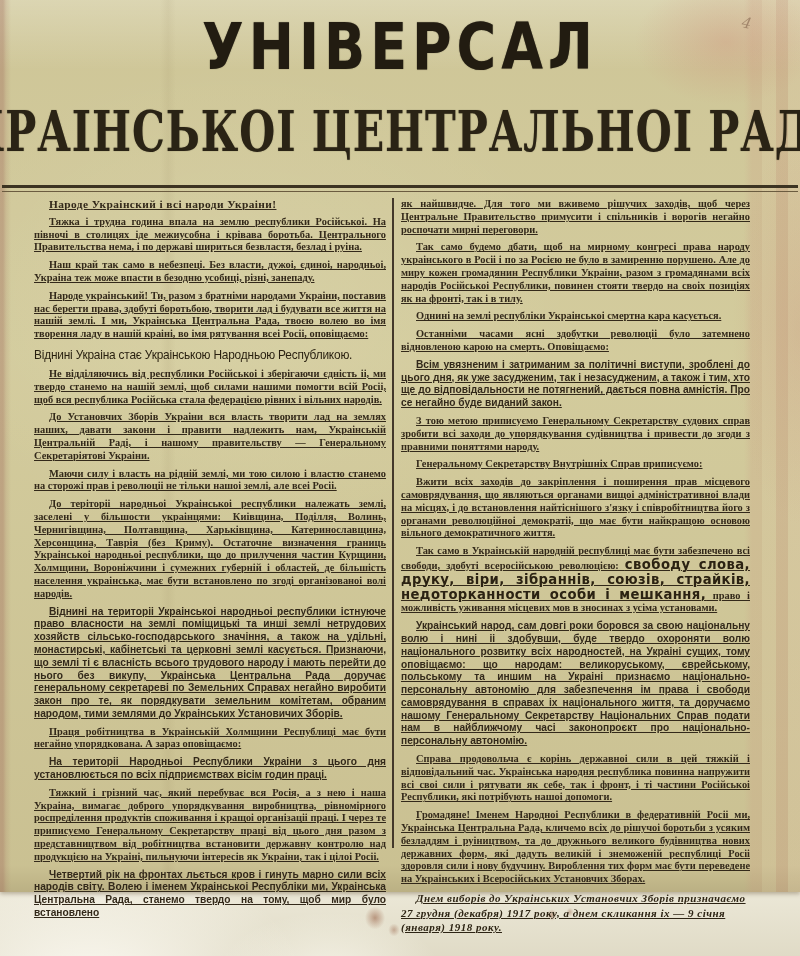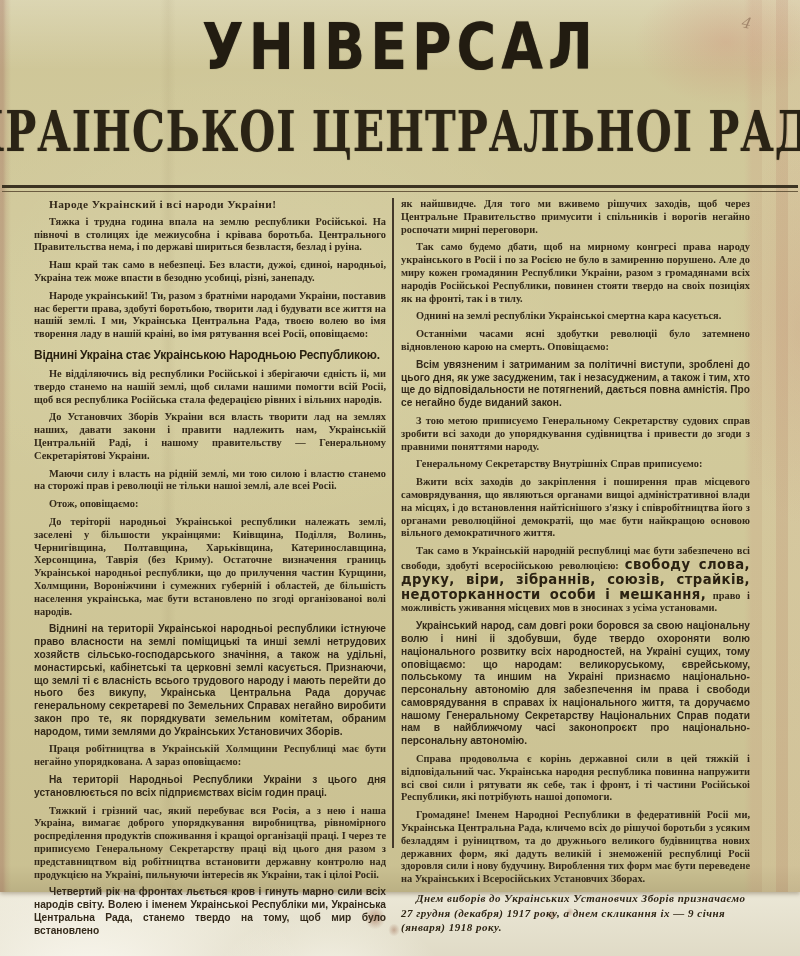--- a/index.html
+++ b/index.html
@@ -69,29 +69,29 @@
   }
   .col{color:#33291a;}
   .col.left{flex:0 0 352px;}
   .col.right{flex:1 1 auto;min-width:0;}
   .divider{flex:0 0 2px;height:650px;background:#43382a;margin:0 7px 0 6px;}
 
   p{
     margin:0 0 5px 0;
     font-size:10.4px;line-height:12.8px;
     font-weight:bold;
-    text-align:justify;text-indent:15px;
+    text-align:justify;text-indent:15px;text-decoration:underline;
   }
   p.cont{text-indent:0;}
   p.lead{font-size:11.4px;letter-spacing:.4px;text-align:left;}
   p.sans{font-family:"Liberation Sans", sans-serif;font-size:10.2px;}
   .section-header{
     margin:7px 0 6px 0;
     font-family:"Liberation Sans", sans-serif;
-    font-weight:bold;font-size:11.9px;letter-spacing:-.2px;
+    font-weight:normal;font-size:11.9px;letter-spacing:-.2px;
     white-space:nowrap;color:#281f0f;
   }
   .freedoms .emph{
     font-family:"DejaVu Sans", sans-serif;
     font-size:13.2px;letter-spacing:.4px;line-height:14.5px;
     color:#2b2212;
     margin-top:20px;
   }
   .decree{
     font-style:italic;font-size:11px;line-height:14.6px;
@@ -119,21 +119,20 @@
 
       <div class="col left">
         <p class="lead">Народе Украінский і всі народи Украіни!</p>
         <p>Тяжка і трудна година впала на землю республики Російськоі. На півночі в столицях іде межиусобна і крівава боротьба. Центрального Правительства нема, і по державі шириться безвластя, безлад і руіна.</p>
         <p>Наш край так само в небезпеці. Без власти, дужоі, єдиноі, народньоі, Украіна теж може впасти в безодню усобиці, різні, занепаду.</p>
         <p>Народе украінський! Ти, разом з братніми народами Украіни, поставив нас берегти права, здобуті боротьбою, творити лад і будувати все життя на нашій землі. І ми, Украінська Центральна Рада, твоєю волею во імя творення ладу в нашій краіні, во імя рятування всеі Росіі, оповіщаємо:</p>
         <div class="section-header">Віднині Украіна стає Украінською Народньою Республикою.</div>
         <p>Не відділяючись від республики Російськоі і зберігаючи єдність іі, ми твердо станемо на нашій землі, щоб силами нашими помогти всій Росіі, щоб вся республика Російська стала федерацією рівних і вільних народів.</p>
         <p>До Установчих Зборів Украіни вся власть творити лад на землях наших, давати закони і правити надлежить нам, Украінській Центральній Раді, і нашому правительству — Генеральному Секретаріятові Украіни.</p>
         <p>Маючи силу і власть на рідній землі, ми тою силою і властю станемо на сторожі прав і революціі не тільки нашоі землі, але всеі Росіі.</p>
-        <p>Отож, оповіщаємо:</p>
         <p>До теріторіі народньоі Украінськоі республики належать землі, заселені у більшости украінцями: Киівщина, Поділля, Волинь, Чернигівщина, Полтавщина, Харьківщина, Катеринославщина, Херсонщина, Таврія (без Криму). Остаточне визначення границь Украінськоі народньоі республики, що до прилучення частин Курщини, Холмщини, Вороніжчини і сумежних губерній і областей, де більшість населення украінська, має бути встановлено по згоді організованоі волі народів.</p>
         <p class="sans">Віднині на територіі Украінськоі народньоі республики істнуюче право власности на землі поміщицькі та инші землі нетрудових хозяйств сільсько-господарського значіння, а також на удільні, монастирські, кабінетські та церковні землі касується. Признаючи, що землі ті є власність всього трудового народу і мають перейти до нього без викупу, Украінська Центральна Рада доручає генеральному секретареві по Земельних Справах негайно виробити закон про те, як порядкувати земельним комітетам, обраним народом, тими землями до Украінських Установичих Зборів.</p>
         <p>Праця робітництва в Украінській Холмщини Республиці має бути негайно упорядкована. А зараз оповіщаємо:</p>
         <p class="sans">На територіі Народньоі Республики Украіни з цього дня установлюється по всіх підприємствах вісім годин праці.</p>
         <p>Тяжкий і грізний час, який перебуває вся Росія, а з нею і наша Украіна, вимагає доброго упорядкування виробництва, рівномірного роспреділення продуктів споживання і кращоі організаціі праці. І через те приписуємо Генеральному Секретарству праці від цього дня разом з представництвом від робітництва встановити державну контролю над продукцією на Украіні, пильнуючи інтересів як Украіни, так і цілоі Росіі.</p>
         <p class="sans">Четвертий рік на фронтах льється кров і гинуть марно сили всіх народів світу. Волею і іменем Украінськоі Республіки ми, Украінська Центральна Рада, станемо твердо на тому, щоб мир було встановлено</p>
 
       </div>
 
       <div class="divider"></div>

